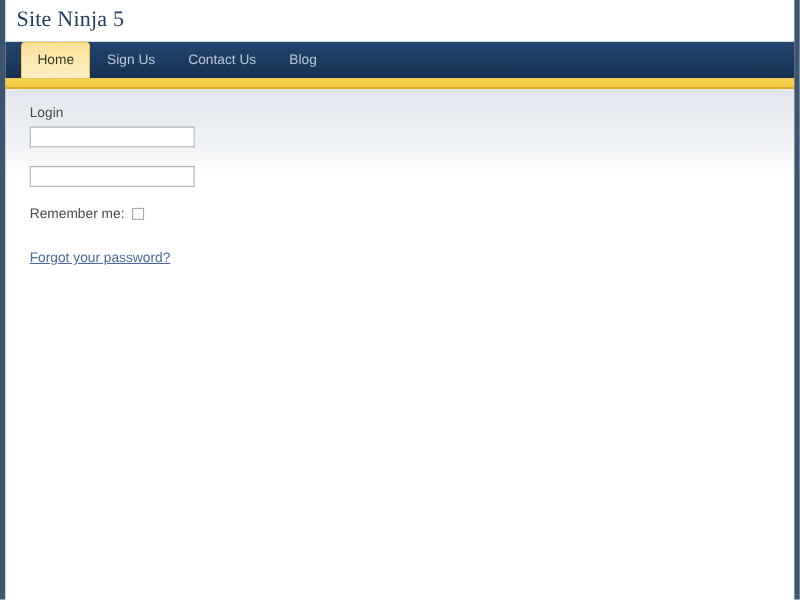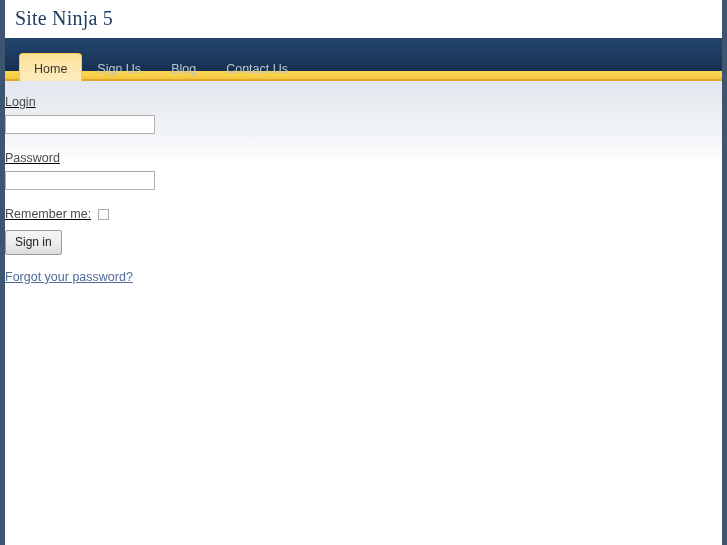--- a/index.html
+++ b/index.html
@@ -45,21 +45,21 @@
 
   
   #navbar {
     position: relative;
     height: 33px;
     background: linear-gradient(to bottom, #23456e 0%, #1d3a5f 55%, #16304f 100%);
   }
   #navlist {
     list-style: none;
     margin: 0;
-    padding: 15px;
+    padding: 0;
     height: 33px;
     display: flex;
     align-items: flex-end;
     padding-left: 14px;
   }
   #navlist li {
     margin: 0;
   }
   .navlink {
     display: block;
@@ -98,24 +98,23 @@
                 #e9edf2 26px,
                 #eff2f6 48px,
                 #f5f7f9 62px,
                 #fafbfc 72px,
                 #ffffff 80px,
                 #ffffff 100%);
   }
 
   #login-form {
     position: absolute;
-    left: 0;
+    left: 22px;
     top: 14px;
     width: 300px;
-    text-decoration: underline;
   }
 
   .field-label {
     font-size: 12.5px;
     line-height: 15px;
     color: #4a4a4a;
     margin-bottom: 5px;
   }
   .text-input {
     display: block;
@@ -130,21 +129,21 @@
     color: #222;
     padding: 1px 3px;
     margin: 0;
     outline: none;
   }
   .field-block { margin-bottom: 17px; }
 
   .remember-row {
     display: flex;
     align-items: center;
-    margin-bottom: 8px;
+    margin-bottom: 23px;
   }
   .remember-row .field-label { margin-bottom: 0; }
   .checkbox {
     box-sizing: border-box;
     width: 11px;
     height: 11px;
     border: 1px solid #a9a9a9;
     background: #fdfdfd;
     margin-left: 7px;
     display: inline-block;
@@ -185,52 +184,48 @@
 
   <div id="navbar">
     <ul id="navlist">
       <li>
         <a class="navlink active" href="#">Home</a>
       </li>
       <li>
         <a class="navlink" href="#">Sign Us</a>
       </li>
       <li>
+        <a class="navlink" href="#">Contact Us</a>
+      </li>
+      <li>
         <a class="navlink" href="#">Blog</a>
-      </li>
-      <li>
-        <a class="navlink" href="#">Contact Us</a>
       </li>
     </ul>
   </div>
 
   <div id="goldbar"></div>
 
   <div id="content">
 
     <form id="login-form">
 
       <div class="field-block">
         <div class="field-label">Login</div>
         <input class="text-input" type="text" placeholder="" style="">
       </div>
 
       <div class="field-block">
-        <div class="field-label">Password</div>
         <input class="text-input" type="password" placeholder="" style="">
       </div>
 
       <div class="remember-row">
         <span class="field-label">Remember me:</span>
         <span class="checkbox"></span>
       </div>
 
-      <div>
-        <button type="submit" class="signin-button">Sign in</button>
-      </div>
 
       <div>
         <a class="forgot-link" href="#">Forgot your password?</a>
       </div>
 
     </form>
 
   </div>
 
 </div>

